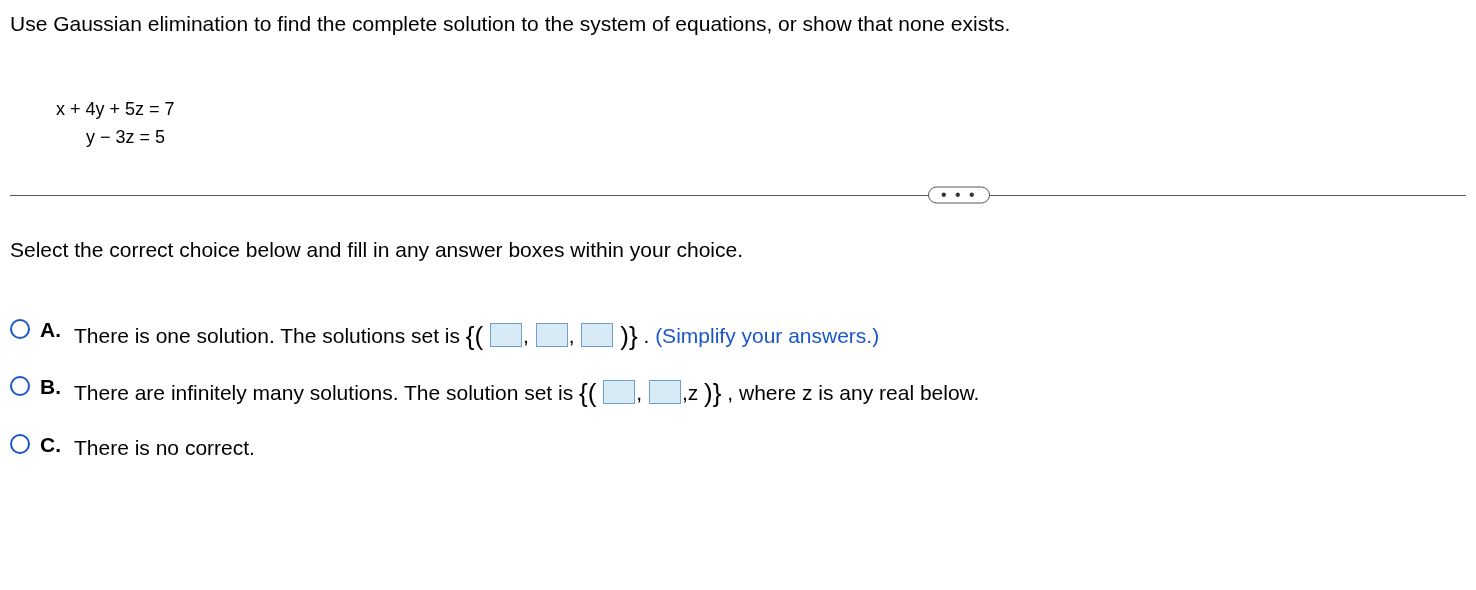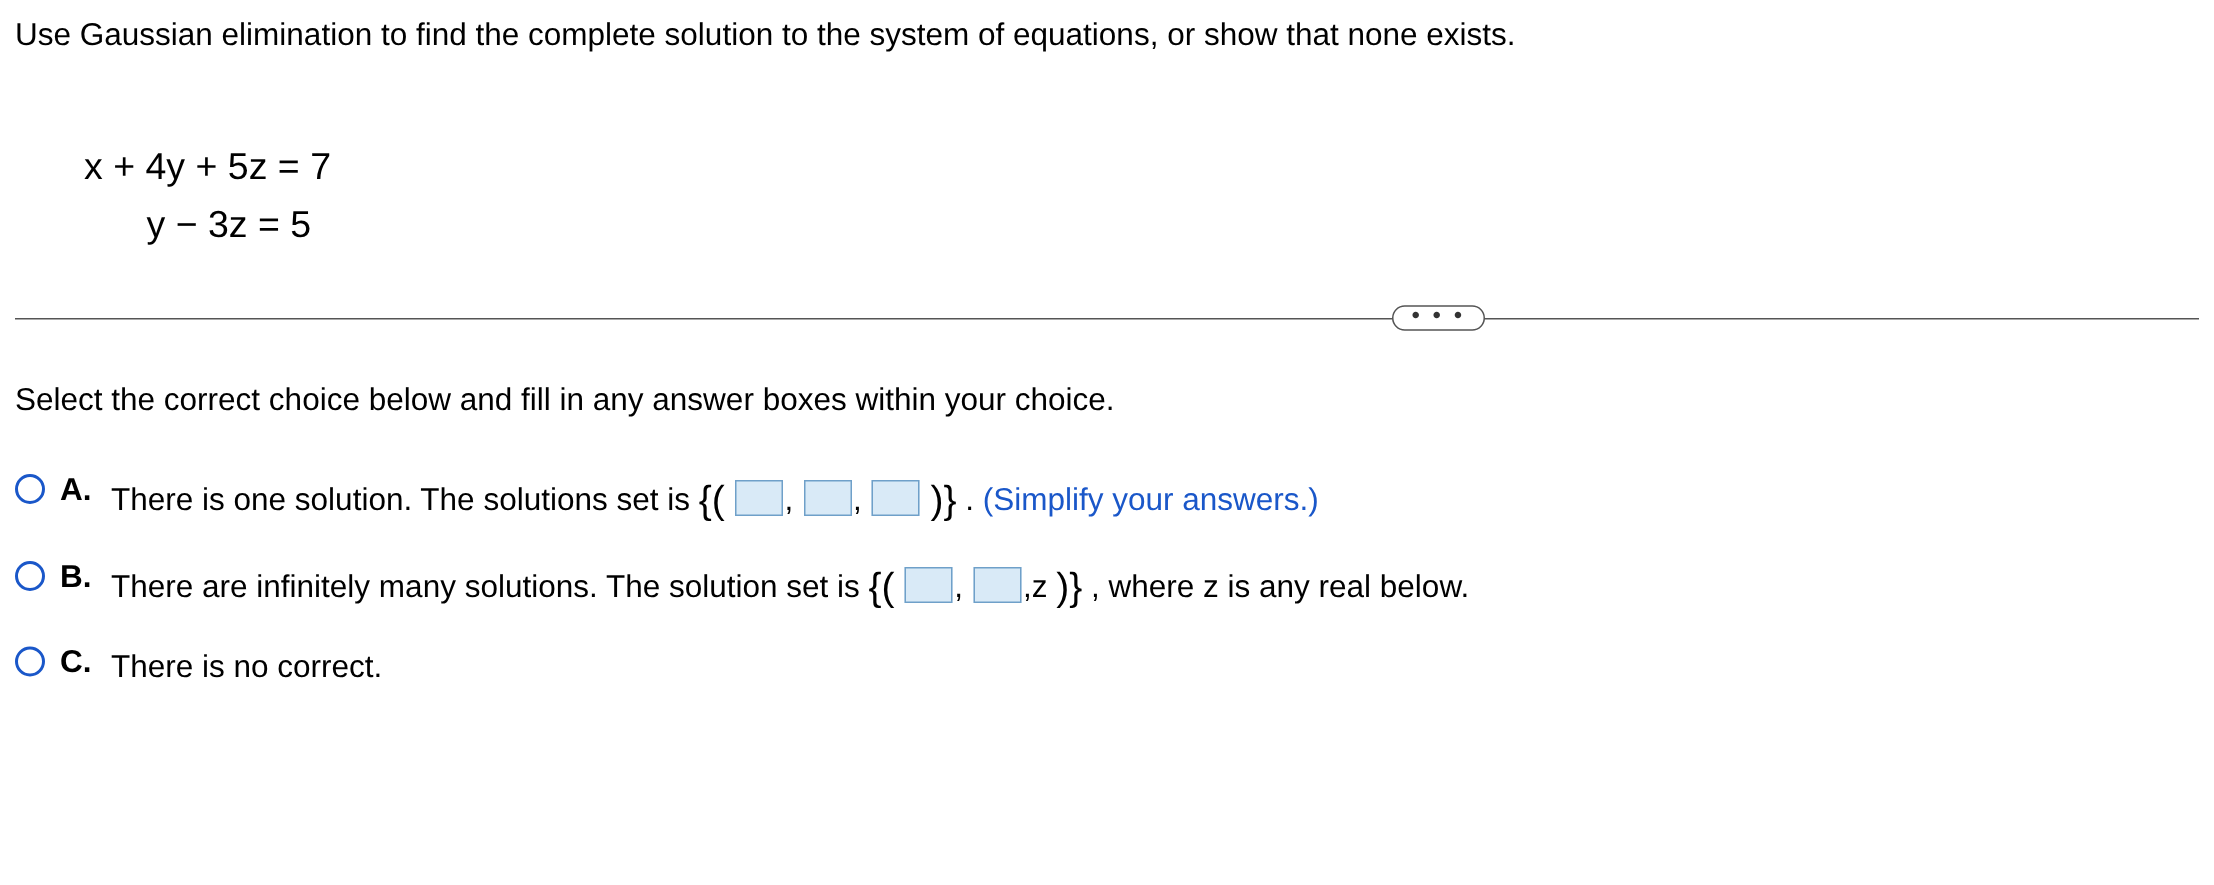--- a/index.html
+++ b/index.html
@@ -5,24 +5,24 @@
   * { box-sizing: border-box; }
   body {
     margin: 0;
     padding: 12px 10px;
     font-family: Arial, Helvetica, sans-serif;
     font-size: 21px;
     color: #000;
     background: #fff;
     width: 1476px;
   }
-  .question-text { margin-bottom: 17px; }
+  .question-text { margin-bottom: 32px; }
   .equations {
     margin-left: 46px;
-    font-size: 25px;
+    font-size: 18px;
     line-height: 1.55;
     white-space: pre;
     font-family: Arial, Helvetica, sans-serif;
   }
   .divider-row {
     position: relative;
     height: 30px;
     margin: 28px 0 28px 0;
   }
   .divider-line {
@@ -39,21 +39,21 @@
     background: #fff;
     border: 1.5px solid #555;
     border-radius: 999px;
     padding: 2px 12px 3px;
     font-size: 16px;
     letter-spacing: 2px;
     color: #333;
     line-height: 10px;
     cursor: pointer;
   }
-  .instruction { margin-bottom: 34px; }
+  .instruction { margin-bottom: 54px; }
   .choices { }
   .choice-row {
     display: flex;
     align-items: flex-start;
     gap: 10px;
     margin-bottom: 16px;
   }
   .radio {
     width: 20px;
     height: 20px;

